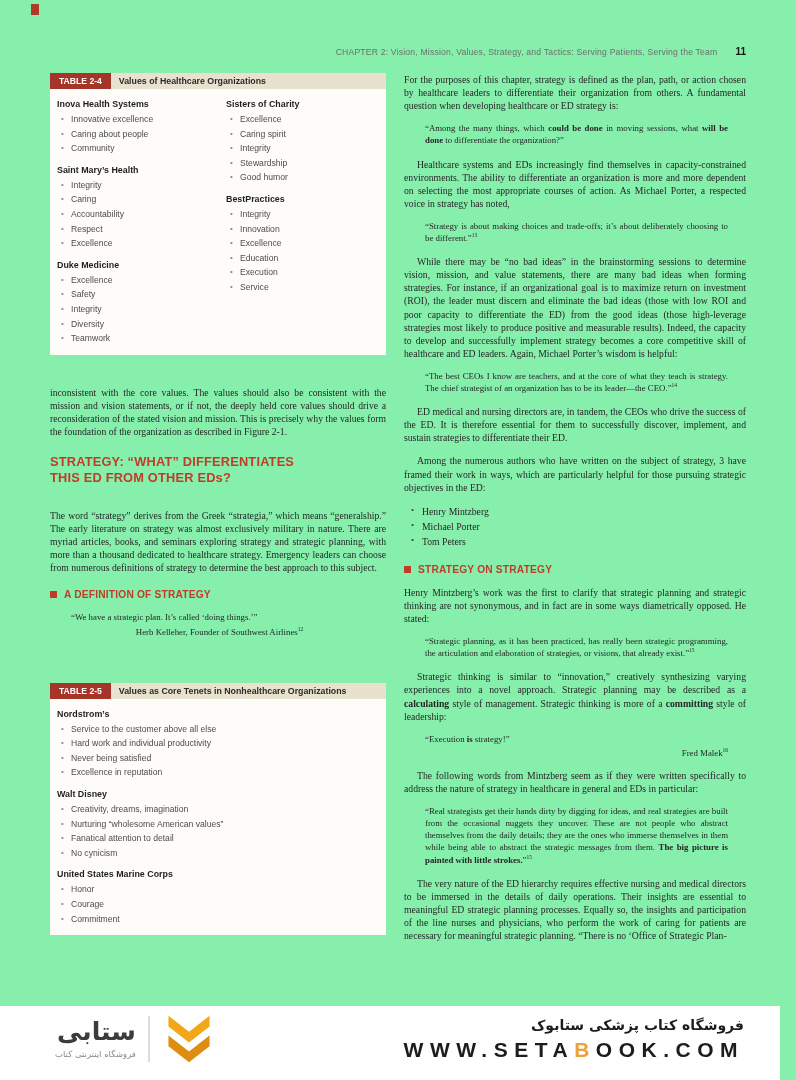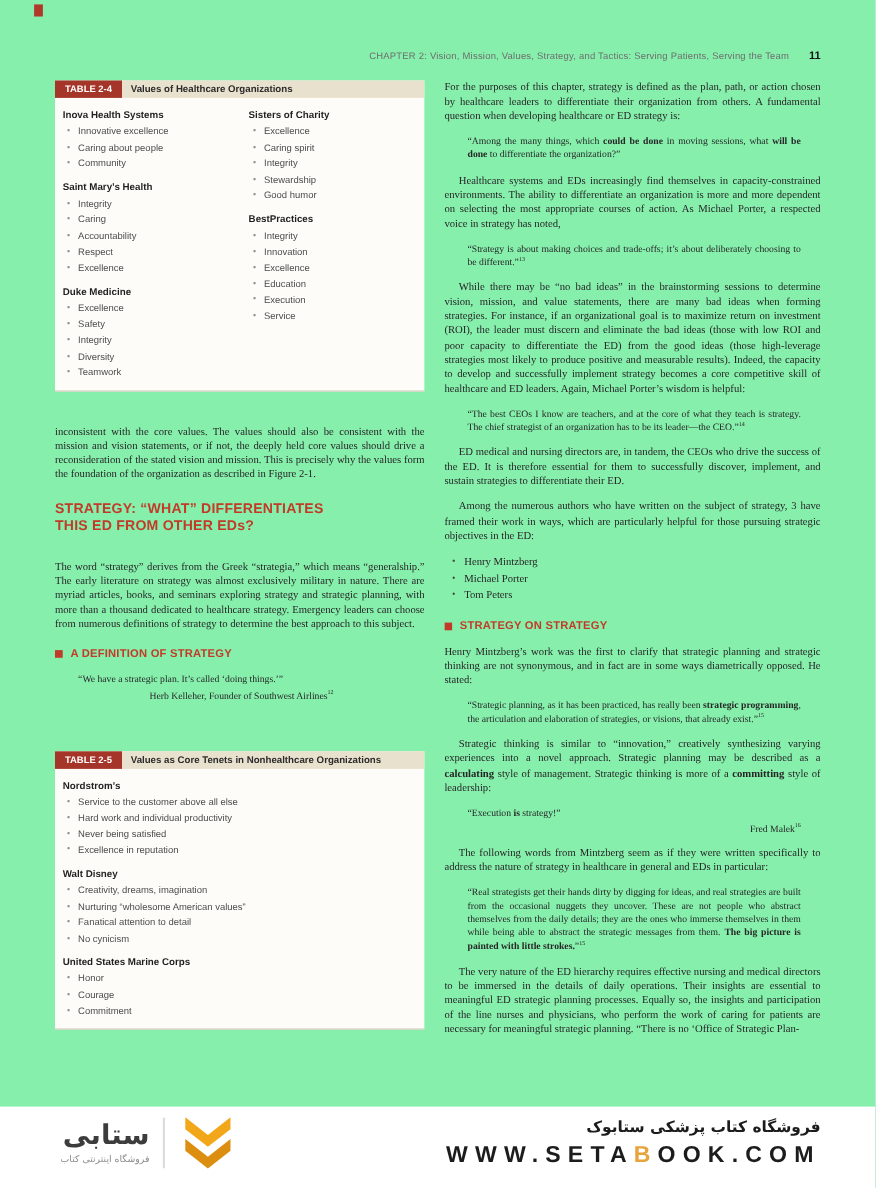--- a/index.html
+++ b/index.html
@@ -64,23 +64,23 @@
   .q-attrib.right { text-align:right; }
   sup { font-size:0.62em; vertical-align:super; line-height:0; }
 
   
   .author-list { list-style:none; margin:2px 0 12px; padding:0 0 0 6px; }
   .author-list li { font-size:9.7px; line-height:1.55; padding-left:12px; position:relative; }
   .author-list li::before { content:"•"; position:absolute; left:1px; color:#444; font-size:9px; }
 
   
   .footer {
-    position:absolute; left:0; right:0; bottom:0; height:74px; background:#fff;
+    position:absolute; left:0; right:16px; bottom:0; height:74px; background:#fff;
     display:flex; align-items:center; justify-content:space-between;
-    padding:0 50px 8px 55px; box-sizing:border-box;
+    padding:0 36px 8px 55px; box-sizing:border-box;
   }
   .brand { display:flex; align-items:center; gap:12px; }
   .brand-text { text-align:right; }
   .brand-name { font-family:"DejaVu Sans", sans-serif; font-size:25px; font-weight:bold; color:#3c3c3c; direction:rtl; line-height:1.05; }
   .brand-sub { font-family:"DejaVu Sans", sans-serif; font-size:8.5px; color:#8a8a8a; direction:rtl; margin-top:3px; letter-spacing:1px; }
   .brand-divider { width:2px; height:46px; background:#dcdcdc; }
   .brand-mark { width:54px; height:50px; }
   .site { text-align:right; }
   .site-fa { font-family:"DejaVu Sans", sans-serif; font-size:14px; font-weight:bold; color:#1c1c1c; direction:rtl; margin-bottom:5px; }
   .site-url { font-family:"Liberation Sans", sans-serif; font-size:21px; font-weight:bold; color:#1c1c1c; letter-spacing:6.5px; white-space:nowrap; }
@@ -232,21 +232,21 @@
       </ul>
 
     <h3 class="sub-heading">
       <span class="sq"></span>
       <span>STRATEGY ON STRATEGY</span>
     </h3>
 
     <p class="body">Henry Mintzberg’s work was the first to clarify that strategic planning and strategic thinking are not synonymous, and in fact are in some ways diametrically opposed. He stated:</p>
 
     <div class="quote">
-      <p class="q-text"><span>“Strategic planning, as it has been practiced, has really been </span><span style="font-weight: bold; margin-top: 44px;">strategic programming</span><span>, the articulation and elaboration of strategies, or visions, that already exist.”</span><sup>15</sup></p>
+      <p class="q-text"><span>“Strategic planning, as it has been practiced, has really been </span><span style="font-weight: normal; margin-top: 44px;">strategic programming</span><span>, the articulation and elaboration of strategies, or visions, that already exist.”</span><sup>15</sup></p>
     </div>
 
     <p class="body indent"><span>Strategic thinking is similar to “innovation,” creatively synthesizing varying experiences into a novel approach. Strategic planning may be described as a </span><span style="font-weight: bold;">calculating</span><span> style of management. Strategic thinking is more of a </span><span style="font-weight: bold;">committing</span><span> style of leadership:</span></p>
 
     <div class="quote">
       <p class="q-text"><span>“Execution </span><span style="font-weight: bold;">is</span><span> strategy!”</span></p>
       <p class="q-attrib right"><span>Fred Malek</span><sup>16</sup></p>
     </div>
 
     <p class="body indent">The following words from Mintzberg seem as if they were written specifically to address the nature of strategy in healthcare in general and EDs in particular:</p>

